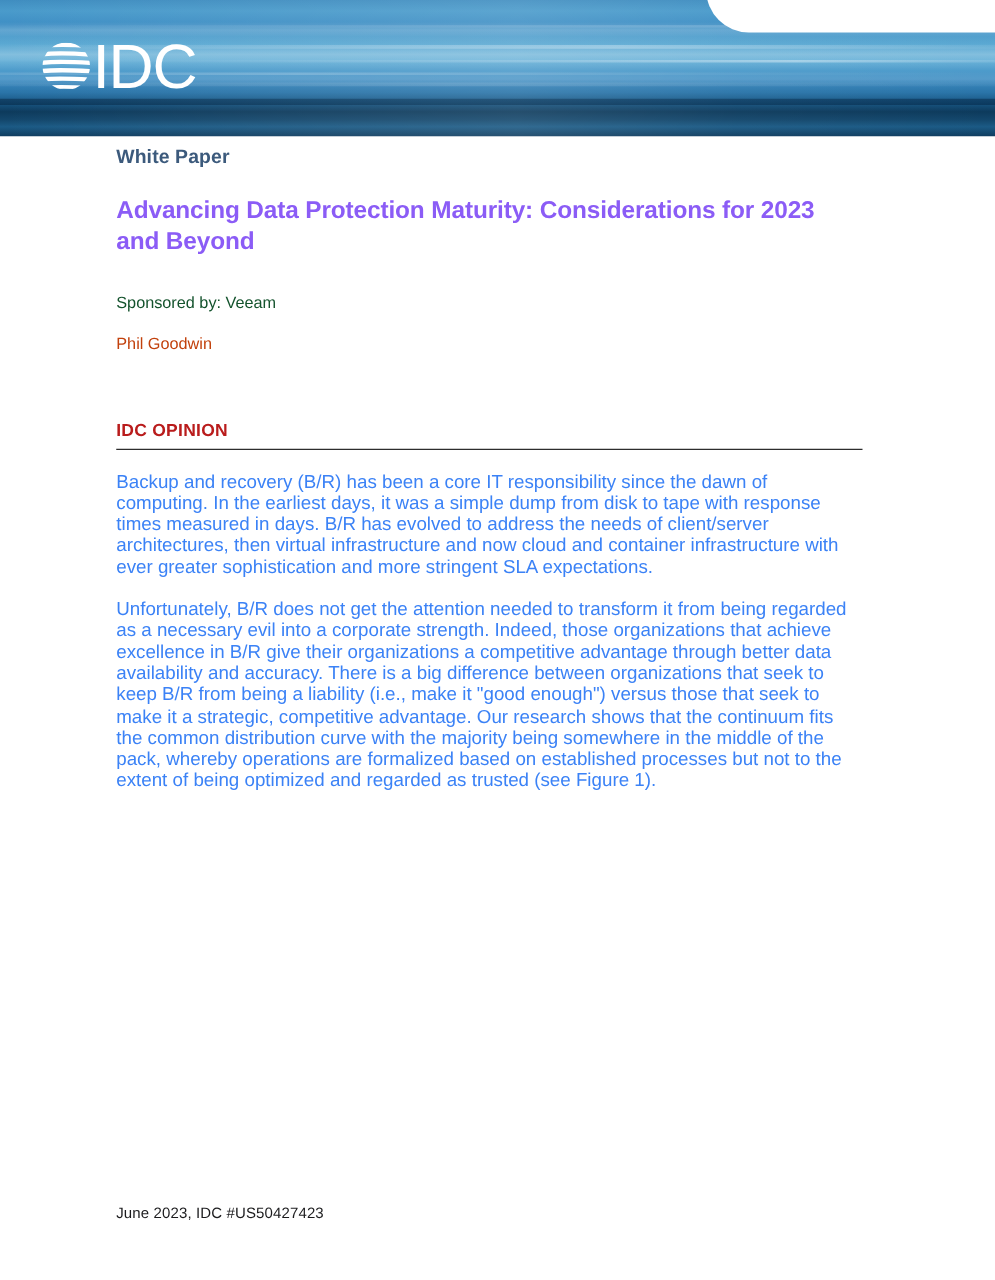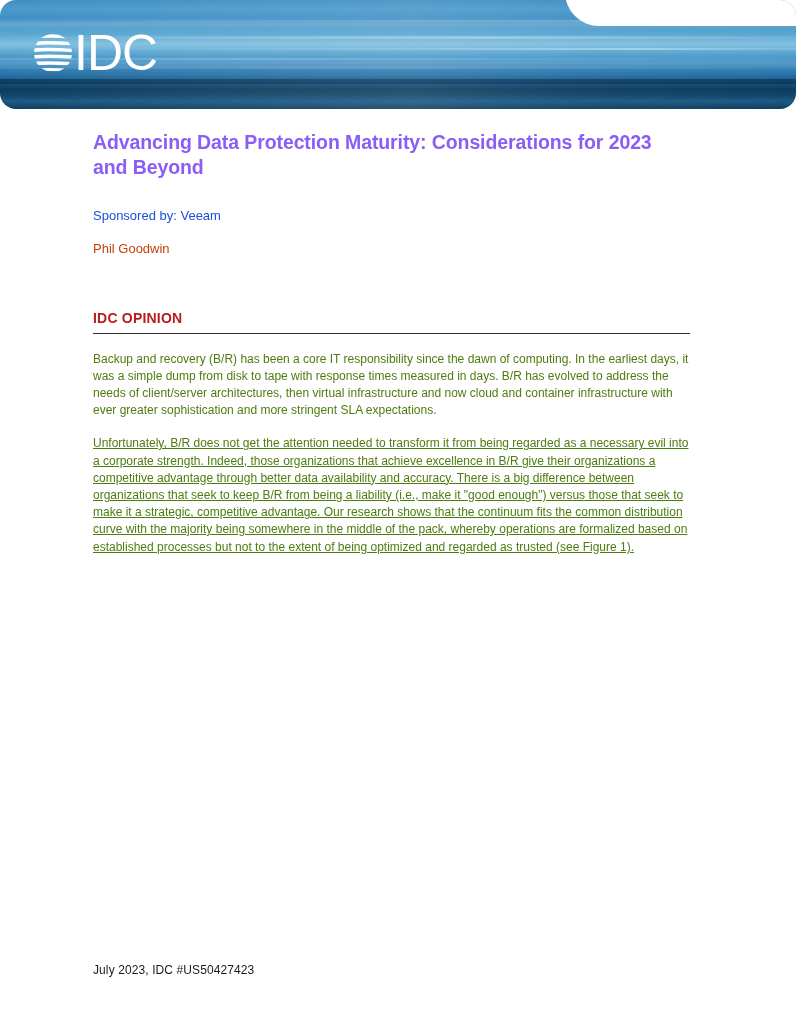--- a/index.html
+++ b/index.html
@@ -44,21 +44,20 @@
         #3e8ec4 18%,
         #5aa8d2 32%,
         #62aed6 44%,
         #3c8cc2 58%,
         #2a74a8 68%,
         #16537f 76%,
         #0d3a5c 82%,
         #13476c 88%,
         #1b5a85 93%,
         #0f3d60 100%);
-    border-radius: 16px;
   }
   
   .banner-sheen {
     position: absolute;
     left: 0; top: 0;
     width: 100%; height: 100%;
     background:
       linear-gradient(to right,
         rgba(255,255,255,0.00) 0%,
         rgba(255,255,255,0.05) 25%,
@@ -139,21 +138,21 @@
     font-weight: 700;
     color: #8b5cf6;
     line-height: 25px;
     letter-spacing: -0.1px;
     margin: 21px 0 0 0;
     max-width: 580px;
   }
 
   .sponsor {
     font-size: 13px;
-    color: #1d4ed8;
+    color: #14532d;
     margin: 27px 0 12px 0;
     line-height: 17px;
   }
 
   .byline {
     font-size: 13px;
     color: #c2410c;
     margin: 17px 0 0 0;
     line-height: 16.5px;
   }
@@ -167,27 +166,27 @@
   }
 
   .rule {
     height: 0;
     border-top: 1.4px solid #2d2d2d;
     margin: 7px 0 0 0;
     width: 597px;
   }
 
   .para {
-    font-size: 12px;
-    color: #4d7c0f;
+    font-size: 15px;
+    color: #3b82f6;
     line-height: 17.2px;
     margin: 17px 0 0 0;
     text-align: left;
   }
-  .para + .para { margin-top: 16px; text-decoration: underline; }
+  .para + .para { margin-top: 16px; }
 
   .footer {
     position: absolute;
     left: 93px;
     top: 963px;
     font-size: 12px;
     color: #1b1b1d;
     letter-spacing: 0.1px;
   }
 </style>
@@ -221,30 +220,31 @@
         <path d="M -2 32.2 Q 14 30.0 50 32.4 L 50 35.8 Q 14 33.4 -2 36.0 Z" fill="#ffffff"></path>
         <path d="M 2 38.8 Q 16 37.0 46 39.0 L 46 41.8 Q 16 40.0 2 42.0 Z" fill="#ffffff"></path>
       </g>
     </svg>
     <span class="logo-word">IDC</span>
   </div>
 </div>
 
 <div class="content">
 
+  <div class="kicker">White Paper</div>
 
   <h1 class="doc-title">Advancing Data Protection Maturity: Considerations for 2023 and Beyond</h1>
 
   <div class="sponsor">Sponsored by: Veeam</div>
 
   <div class="byline">
     <div>Phil Goodwin</div>
   </div>
 
   <h2 class="section-head">IDC OPINION</h2>
   <div class="rule"></div>
 
   <p class="para">Backup and recovery (B/R) has been a core IT responsibility since the dawn of computing. In the earliest days, it was a simple dump from disk to tape with response times measured in days. B/R has evolved to address the needs of client/server architectures, then virtual infrastructure and now cloud and container infrastructure with ever greater sophistication and more stringent SLA expectations.</p>
   <p class="para">Unfortunately, B/R does not get the attention needed to transform it from being regarded as a necessary evil into a corporate strength. Indeed, those organizations that achieve excellence in B/R give their organizations a competitive advantage through better data availability and accuracy. There is a big difference between organizations that seek to keep B/R from being a liability (i.e., make it "good enough") versus those that seek to make it a strategic, competitive advantage. Our research shows that the continuum fits the common distribution curve with the majority being somewhere in the middle of the pack, whereby operations are formalized based on established processes but not to the extent of being optimized and regarded as trusted (see Figure 1).</p>
 
 </div>
 
-<div class="footer">July 2023, IDC #US50427423</div>
+<div class="footer">June 2023, IDC #US50427423</div>
 
 </body></html>

